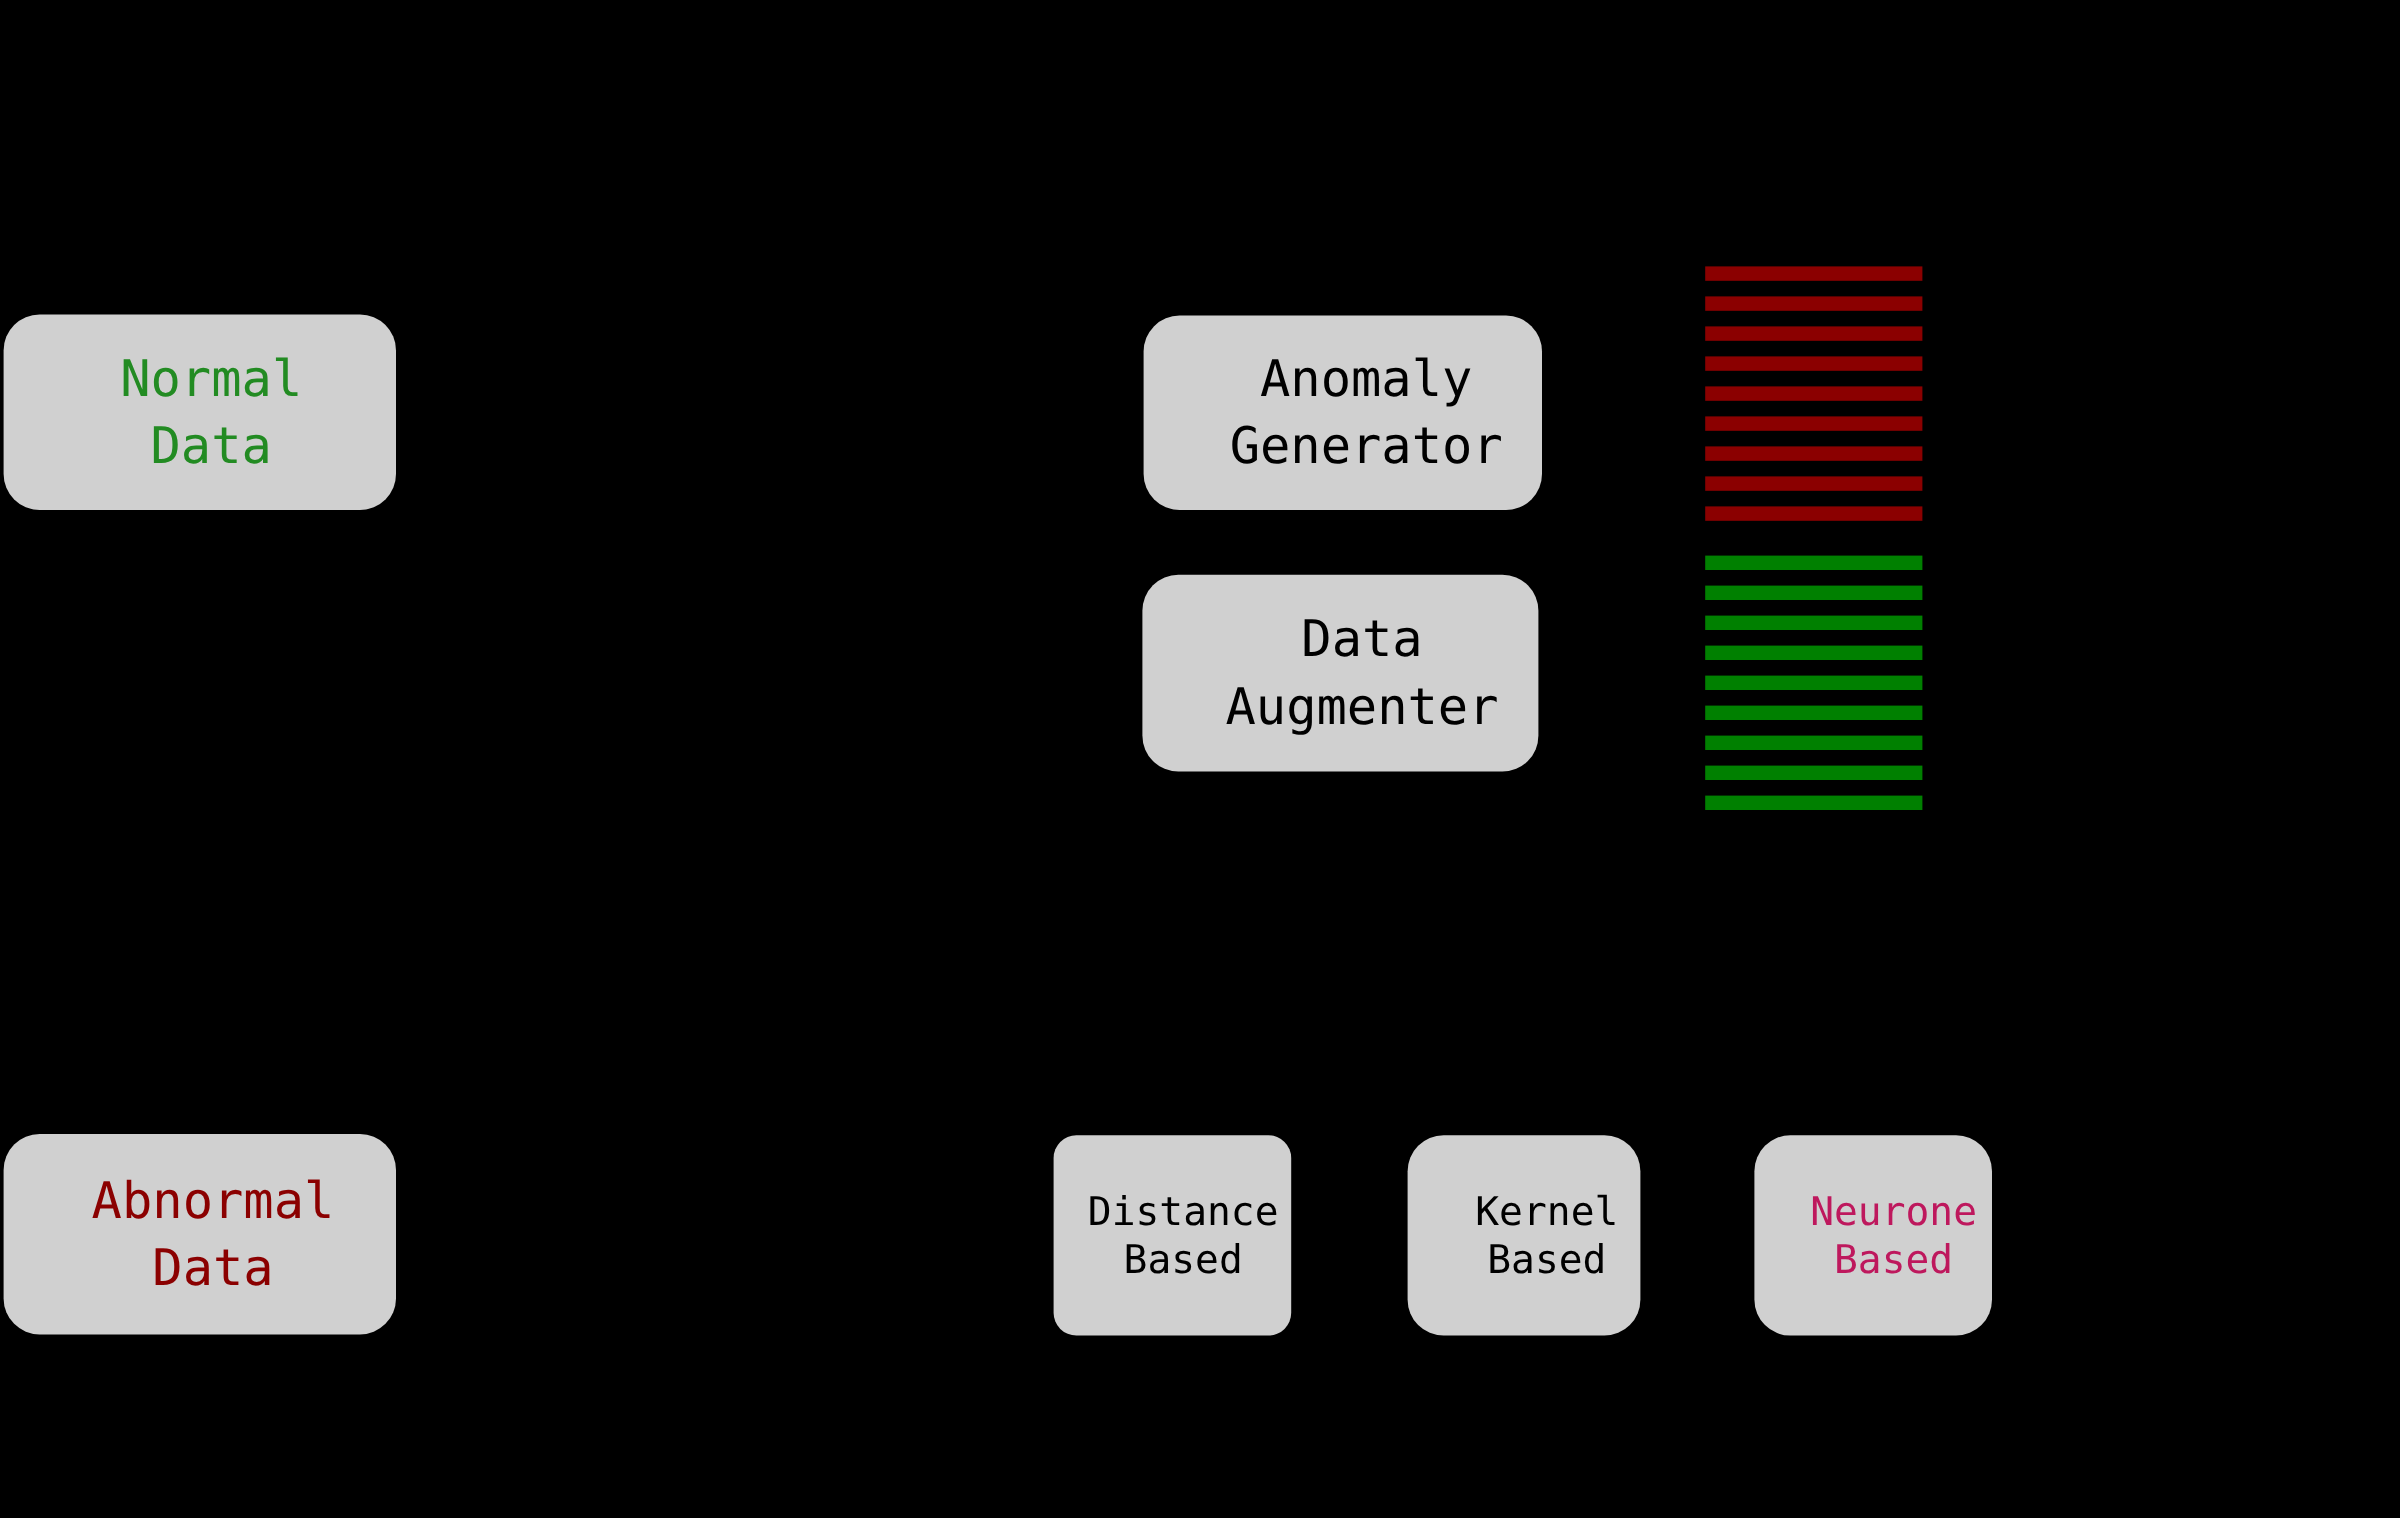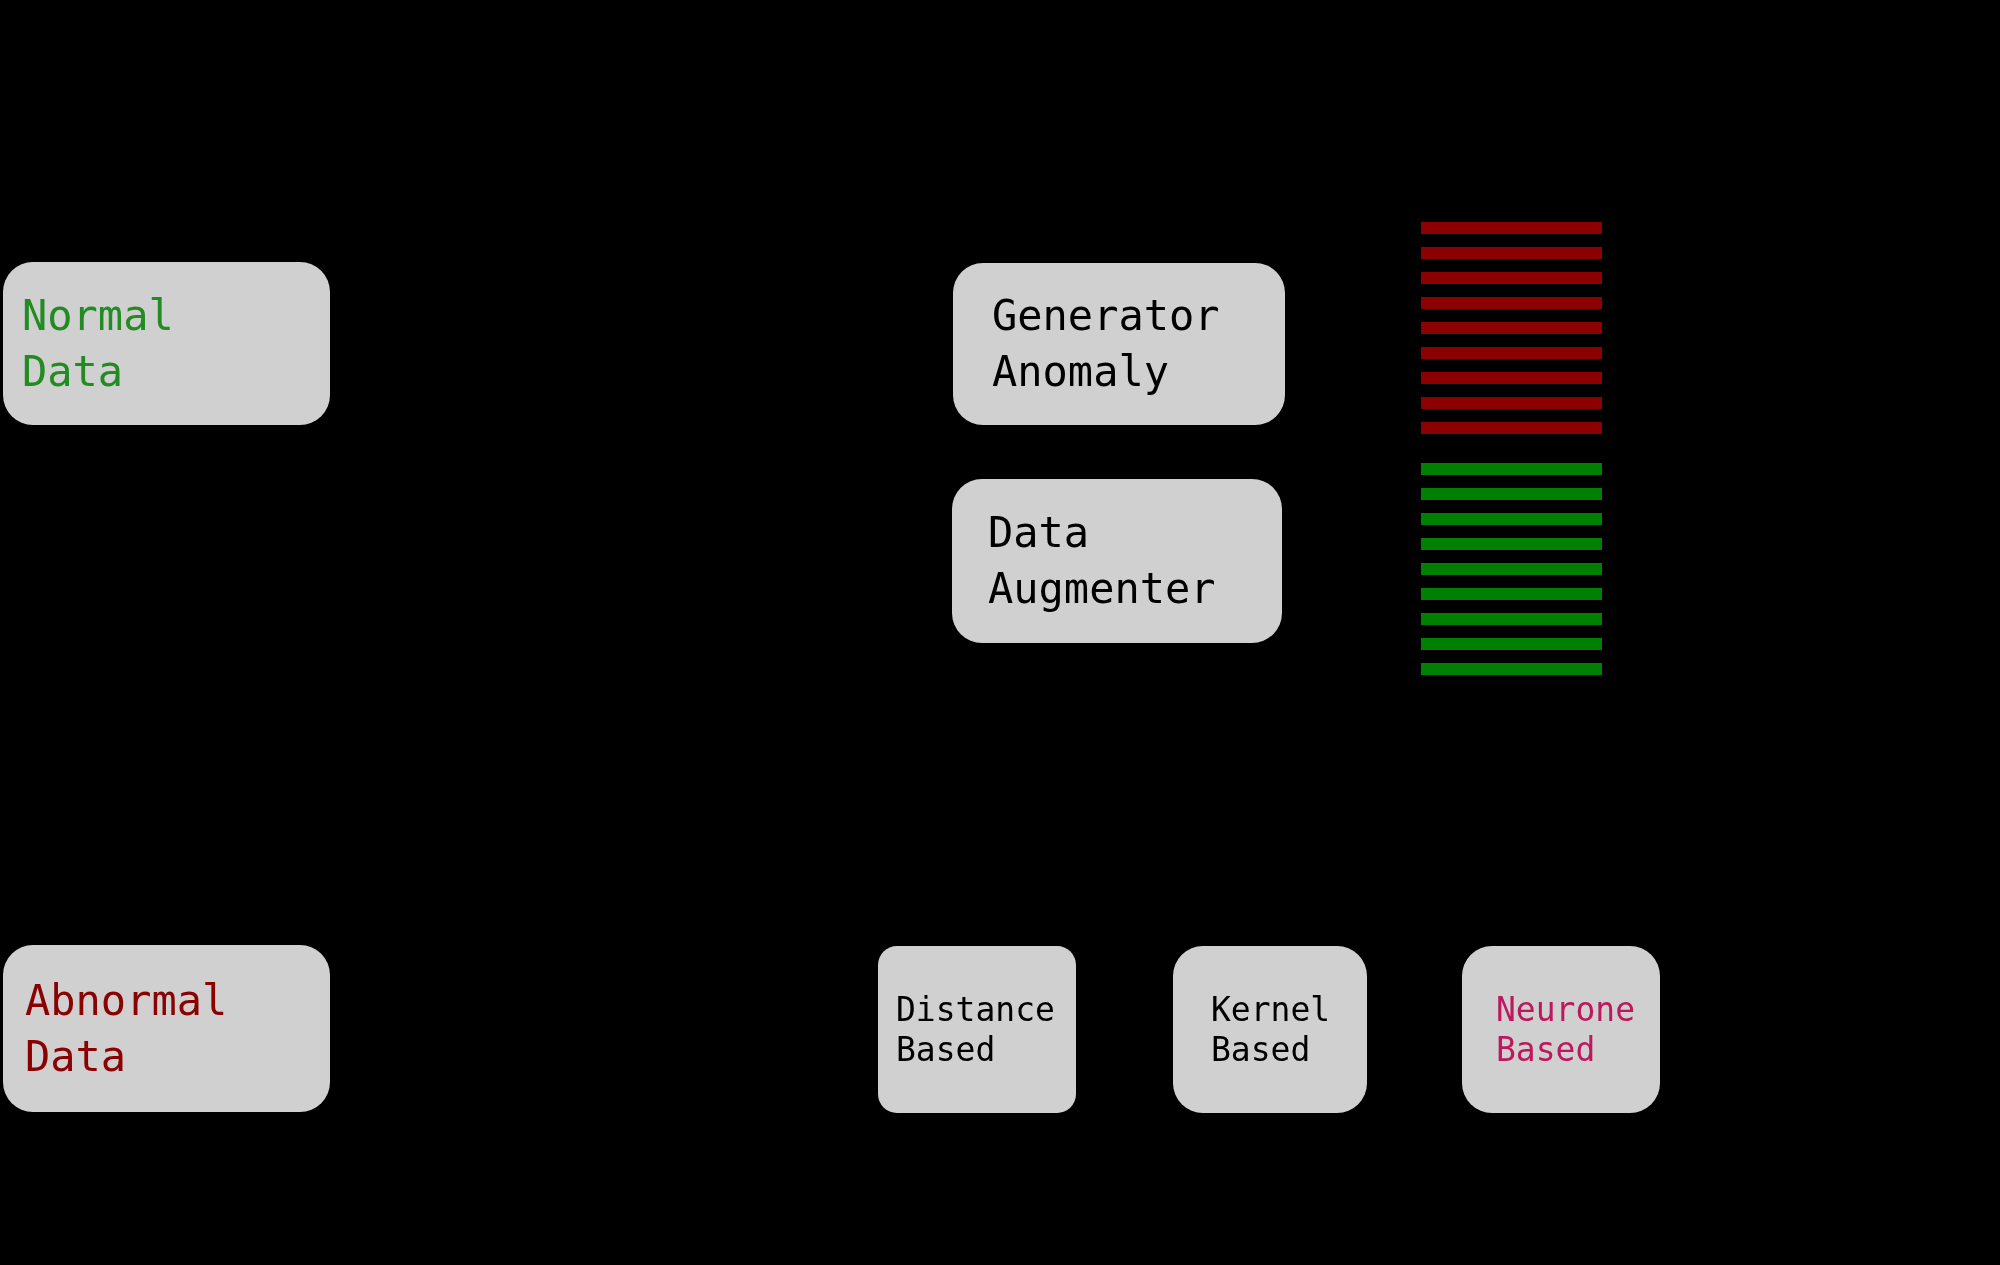--- a/index.html
+++ b/index.html
@@ -9,20 +9,21 @@
     height: 1265px;
     background: #000000;
     overflow: hidden;
     font-family: "DejaVu Sans Mono", "Liberation Mono", monospace;
   }
   #canvas {
     position: relative;
     width: 2000px;
     height: 1265px;
     background: #000000;
+    text-align: center;
   }
   .node {
     position: absolute;
     background: #d0d0d0;
     border-radius: 30px;
     display: flex;
     flex-direction: column;
     justify-content: center;
     box-sizing: border-box;
   }
@@ -70,22 +71,22 @@
     <span class="line">Normal</span>
     <span class="line">Data</span>
   </div>
 
   <div class="node big" id="abnormal-data" style="color: rgb(139, 0, 0);">
     <span class="line">Abnormal</span>
     <span class="line">Data</span>
   </div>
 
   <div class="node big" id="anomaly-generator" style="color: rgb(0, 0, 0);">
+    <span class="line">Anomaly</span>
     <span class="line">Generator</span>
-    <span class="line">Anomaly</span>
   </div>
 
   <div class="node big" id="data-augmenter" style="color: rgb(0, 0, 0);">
     <span class="line">Data</span>
     <span class="line">Augmenter</span>
   </div>
 
   <div class="node small" id="distance-based" style="color: rgb(0, 0, 0); border-radius: 19px;">
     <span class="line">Distance</span>
     <span class="line">Based</span>

